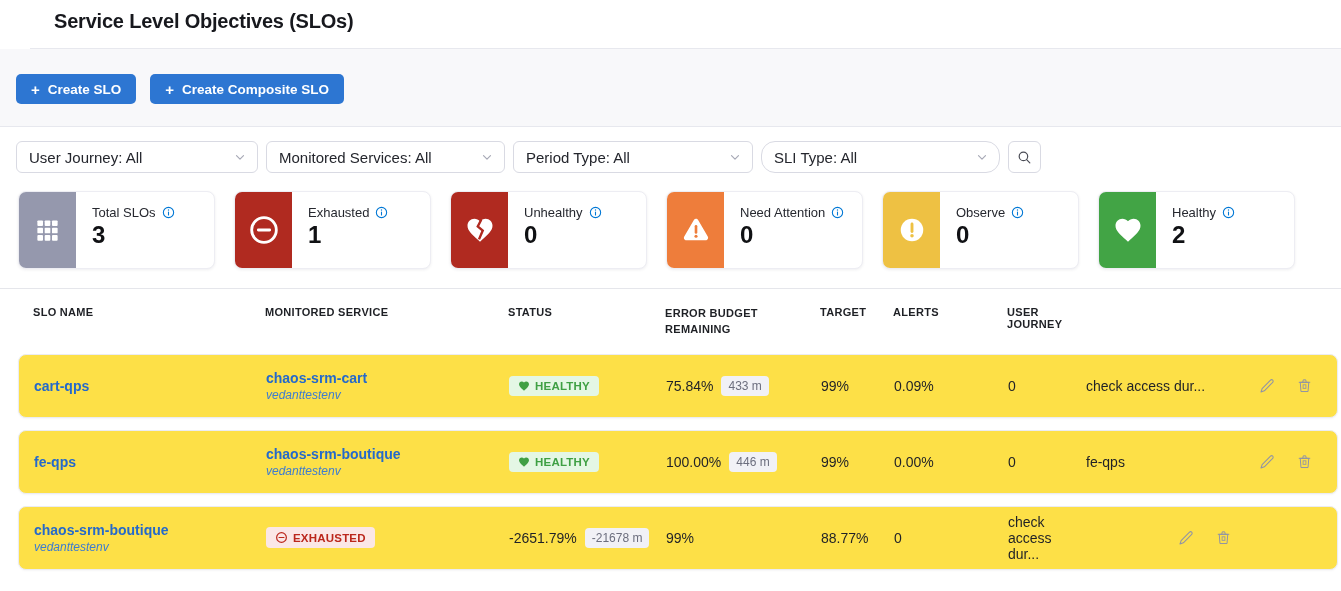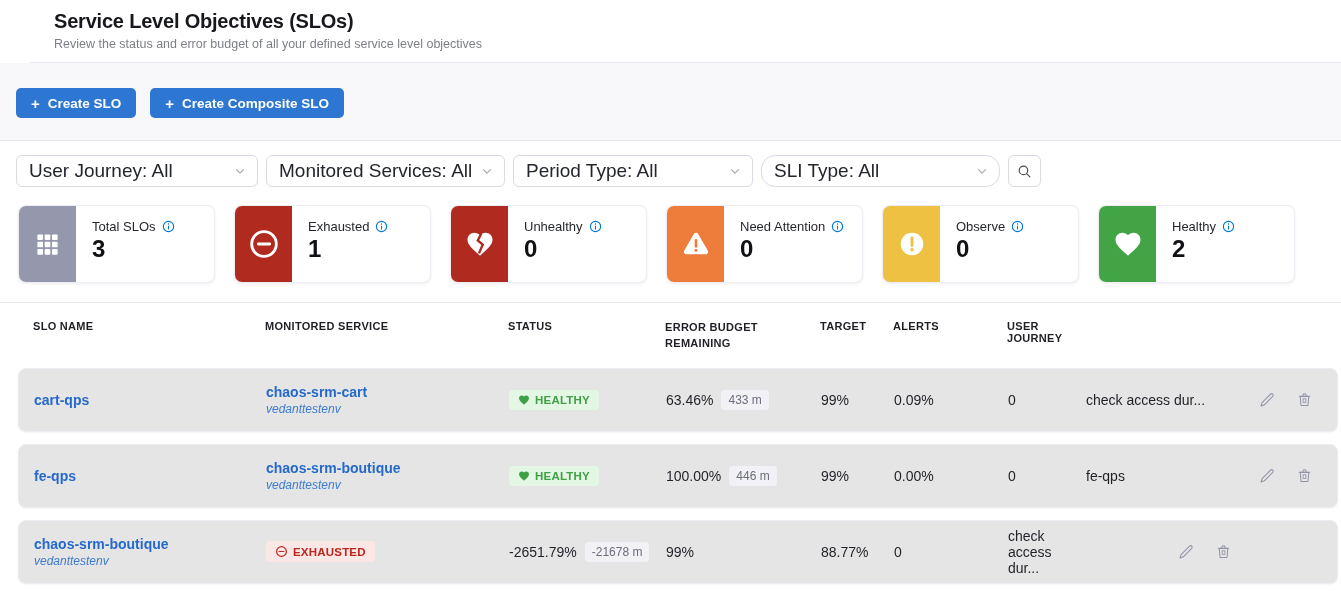--- a/index.html
+++ b/index.html
@@ -21,21 +21,21 @@
     padding:0 15px; font-weight:700; font-size:13.5px; font-family:inherit;
     display:inline-flex; align-items:center; gap:8px; cursor:pointer;
   }
   .btn-plus { font-size:15px; font-weight:700; line-height:1; }
 
   
   .filter-row { display:flex; gap:8px; padding:14px 16px 0; align-items:center; }
   .dropdown {
     height:32px; border:1px solid #d9dae3; border-radius:6px; background:#fff;
     display:flex; align-items:center; justify-content:space-between;
-    padding:0 10px 0 12px; font-size:19px; color:#24262d; cursor:pointer;
+    padding:0 10px 0 12px; font-size:15px; color:#24262d; cursor:pointer;
   }
   .dd-1 { width:242px; } .dd-2 { width:239px; } .dd-3 { width:240px; } .dd-4 { width:239px;border-radius:14px; }
   .search-btn {
     width:33px; height:32px; border:1px solid #d9dae3; border-radius:6px; background:#fff;
     display:flex; align-items:center; justify-content:center; cursor:pointer;
   }
 
   
   .stats-row { display:flex; gap:19px; padding:18px 16px 0 18px; }
   .stat-card {
@@ -49,21 +49,21 @@
 
   
   .section-divider { border:none; border-top:1px solid #e5e6eb; margin-top:19px; }
   .grid-cols {
     display:grid;
     grid-template-columns:232px 243px 157px 155px 73px 114px 78px 170px 1fr;
   }
   .thead { padding:17px 16px 16px 33px; font-size:11px; font-weight:700; color:#1e2025; letter-spacing:.3px; }
   .th-eb { display:block; max-width:105px; line-height:1.45; }
   .row-card {
-    margin:0 3px 12px 18px; height:64px; background:#e5e5e5; border:1px solid #ebecf2; border-radius:8px;
+    margin:0 3px 12px 18px; height:64px; background:#fde047; border:1px solid #ebecf2; border-radius:8px;
     align-items:center; padding-left:15px; box-shadow:0 1px 2px rgba(35,36,60,.04);
   }
   .slo-link { color:#2469cb; font-weight:700; font-size:14px; text-decoration:none; cursor:pointer; }
   .svc-name { color:#2469cb; font-weight:700; font-size:14px; margin-bottom:2px; cursor:pointer; }
   .svc-env  { color:#3d7cd0; font-size:12px; cursor:pointer;font-style:italic; }
   .cell-text { font-size:14px; color:#1f2127; }
 
   .status-badge {
     display:inline-flex; align-items:center; gap:5px; padding:4px 9px; border-radius:4px;
     font-size:11.5px; font-weight:700; letter-spacing:.2px;
@@ -81,21 +81,20 @@
   .icon-btn { background:none; border:none; cursor:pointer; line-height:0; padding:0; }
 
   .info-icon { display:inline-flex; line-height:0; cursor:pointer; }
   .chev { line-height:0; }
 </style>
 </head>
 <body>
 
 <header class="page-header">
   <div class="page-title">Service Level Objectives (SLOs)</div>
-  <div class="page-subtitle">Review the status and error budget of all your defined service level objectives</div>
 </header>
 
 <div class="toolbar-strip">
   <button class="btn-primary">
     <span class="btn-plus">+</span>
     <span>Create SLO</span>
   </button>
   <button class="btn-primary">
     <span class="btn-plus">+</span>
     <span>Create Composite SLO</span>
@@ -315,21 +314,21 @@
       <span class="heart-icon">
           <svg width="12" height="12" viewBox="0 0 24 24">
             <path fill="#3fa044" d="M12 21.35l-1.45-1.32C5.4 15.36 2 12.28 2 8.5 2 5.42 4.42 3 7.5 3c1.74 0 3.41.81 4.5 2.09C13.09 3.81 14.76 3 16.5 3 19.58 3 22 5.42 22 8.5c0 3.78-3.4 6.86-8.55 11.54L12 21.35z"></path>
           </svg>
         </span>
 
       <span>HEALTHY</span>
     </span>
   </div>
   <div class="eb-cell">
-    <span class="cell-text">63.46%</span>
+    <span class="cell-text">75.84%</span>
     <span class="time-badge">433 m</span>
   </div>
   <div class="cell-text">99%</div>
   <div class="cell-text">0.09%</div>
   <div class="cell-text">0</div>
   <div class="cell-text">check access dur...</div>
   <div class="actions-cell">
     <button class="icon-btn"><span><svg width="18" height="18" viewBox="0 0 24 24" fill="none">
             <path d="M5.5 18.5 4 20l1.5-4.5L16.7 4.3a2.05 2.05 0 0 1 2.9 2.9L8.5 18.4 4 20" stroke="#9093a6" stroke-width="1.4" stroke-linejoin="round"></path>
           </svg></span></button>

